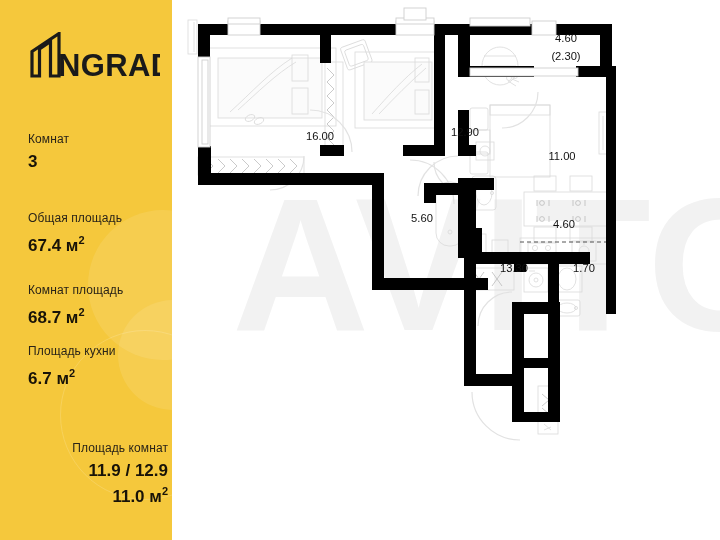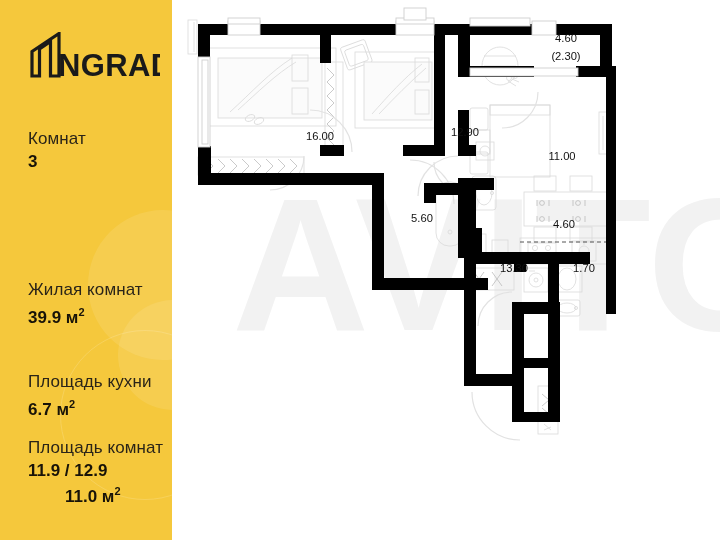--- a/index.html
+++ b/index.html
@@ -29,35 +29,35 @@
     pointer-events: none;
   }
 
   
   #logo { position: absolute; left: 28px; top: 32px; width: 132px; height: 46px; }
   #logo svg { display:block; }
 
   
   .stat { position: absolute; left: 28px; width: 140px; }
   .stat-label {
-    font-size: 17px; color: #2a2418; line-height: 14px;
+    font-size: 12px; color: #2a2418; line-height: 14px;
     letter-spacing: .1px; white-space: nowrap;
   }
   .stat-value {
     font-size: 17px; font-weight: bold; color: #181308;
     line-height: 21px; margin-top: 5px; white-space: nowrap;
   }
   .stat-value .sup { font-size: 11px; vertical-align: super; }
   .stat-value .line2 { display:block;margin-left:37px; }
 
   #stat-rooms   { top: 132px; }
   #stat-total   { top: 211px; }
   #stat-living  { top: 283px; }
-  #stat-kitchen { top: 375px; }
-  #stat-bedrooms{ top: 441px; }
+  #stat-kitchen { top: 344px; }
+  #stat-bedrooms{ top: 441px; text-align: right; }
 
   
   #plan-area { position: absolute; left: 172px; top: 0; width: 548px; height: 540px; background:#fff; }
   #plan-svg  { position:absolute; left:0; top:0; }
   .wm { font-family:"Liberation Sans", sans-serif; font-weight:bold; fill:#f2f2f2; }
   .rlabel {
     font-family:"Liberation Sans", sans-serif;
     fill:#111; font-size:11.2px; text-anchor:middle;
   }
 </style>
@@ -80,25 +80,32 @@
           <text x="30" y="44">NGRAD</text>
         </g>
       </svg>
     </div>
 
     <div class="stat" id="stat-rooms">
       <div class="stat-label">Комнат</div>
       <div class="stat-value"><span>3</span></div>
     </div>
 
+    <div class="stat" id="stat-total">
+      <div class="stat-label">Общая площадь</div>
+      <div class="stat-value">
+        <span>67.4</span>
+        <span>м</span><span class="sup">2</span>
+      </div>
+    </div>
 
     <div class="stat" id="stat-living">
-      <div class="stat-label">Жилая комнат</div>
+      <div class="stat-label">Комнат площадь</div>
       <div class="stat-value">
-        <span>39.9</span>
+        <span>68.7</span>
         <span>м</span><span class="sup">2</span>
       </div>
     </div>
 
     <div class="stat" id="stat-kitchen">
       <div class="stat-label">Площадь кухни</div>
       <div class="stat-value">
         <span>6.7</span>
         <span>м</span><span class="sup">2</span>
       </div>

